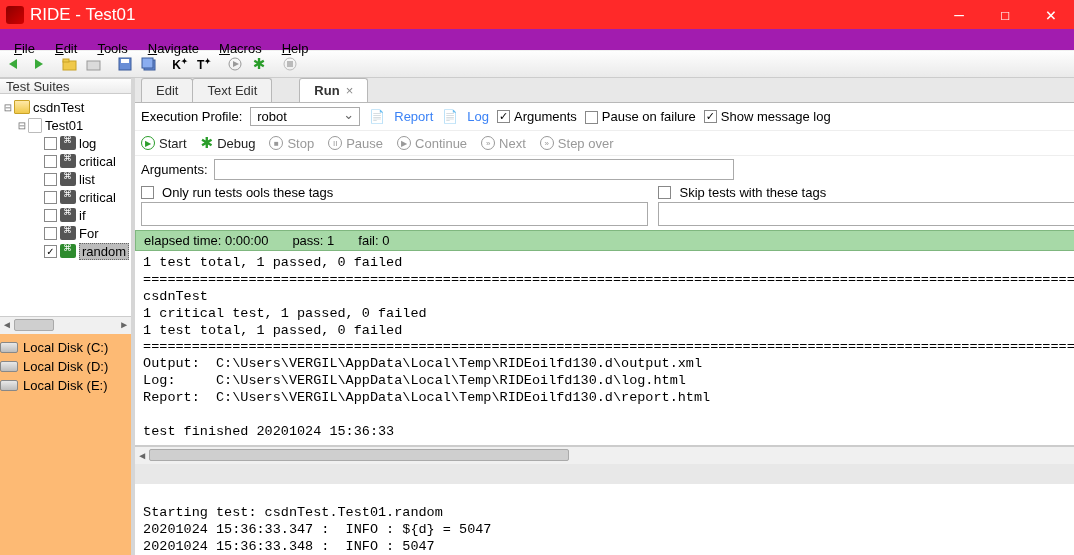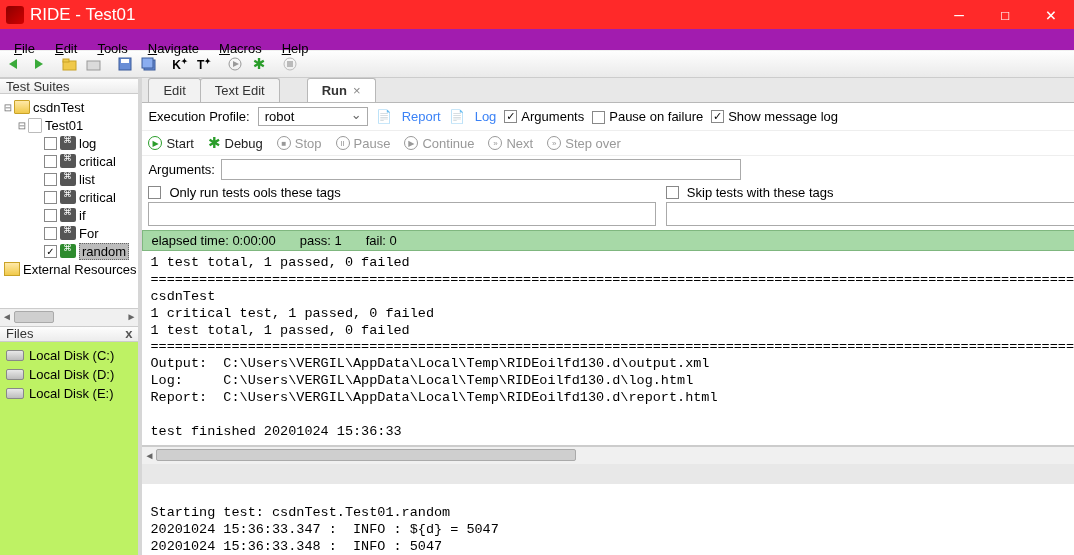--- a/index.html
+++ b/index.html
@@ -45,21 +45,21 @@
 .tree .sel { background: #bcbcbc; border: 1px dotted #666; padding: 0 2px; }
 .tree .ext { width: 16px; height: 14px; margin-right: 3px; background: linear-gradient(#ffe9a8,#f0c94a); border: 1px solid #c9a227; }
 
 .hscroll { height: 18px; background: #f0f0f0; border-top: 1px solid #ccc; position: relative; }
 .hscroll .thumb { position: absolute; left: 14px; top: 2px; height: 12px; width: 40px; background: #cfcfcf; border: 1px solid #aaa; border-radius: 2px; }
 .hscroll .arrL, .hscroll .arrR { position: absolute; top: 1px; width: 14px; height: 14px; display: flex; align-items: center; justify-content: center; color: #666; font-size: 10px; }
 .hscroll .arrL { left: 0; }
 .hscroll .arrR { right: 0; }
 
 
-.files-body { background: #bef264; padding: 4px 6px; flex: 1; overflow: auto; }
+.files-body { background: #fdba74; padding: 4px 0; flex: 1; overflow: auto; }
 .files-body .drive { display: flex; align-items: center; height: 19px; gap: 5px; }
 .files-body .dicon { width: 18px; height: 11px; background: linear-gradient(#e8e8e8,#bdbdbd); border: 1px solid #888; border-radius: 2px; }
 
 
 .tabbar { height: 28px; display: flex; align-items: flex-end; padding: 0 6px; }
 .tab { padding: 4px 14px; background: #f2f2f2; border: 1px solid #b8b8b8; border-bottom: none; margin-right: -1px; border-radius: 3px 3px 0 0; color: #333; }
 .tab.active { background: #ffffff; font-weight: bold; position: relative; z-index: 2; margin-left: 28px; }
 .tab.active .tabx { margin-left: 6px; color: #888; font-weight: normal; }
 
 .tabpage { flex: 1; background: #fff; border-top: 1px solid #b8b8b8; display: flex; flex-direction: column; }
@@ -241,36 +241,27 @@
             <span class="kw"></span>
             <span>For</span>
           </div>
           <div class="node">
             <span class="sp" style="width:42px"></span>
             <span class="cb">✓</span>
             <span class="kw kwg"></span>
             <span><span class="sel">random</span></span>
           </div>
         </div>
-      <div class="node">
-          <span class="sp" style="width:2px"></span>
-          <span class="ext"></span>
-          <span>External Resources</span>
-        </div>
     </div>
     <div class="hscroll">
         <div class="arrL">◄</div>
         <div class="thumb"></div>
         <div class="arrR">►</div>
       </div>
 
-    <div class="panel-hdr">
-        <span>Files</span>
-        <span class="closebtn">x</span>
-      </div>
     <div class="files-body" id="drives">
         <div class="drive">
           <span class="dicon"></span>
           <span>Local Disk (C:)</span>
         </div>
         <div class="drive">
           <span class="dicon"></span>
           <span>Local Disk (D:)</span>
         </div>
         <div class="drive">

